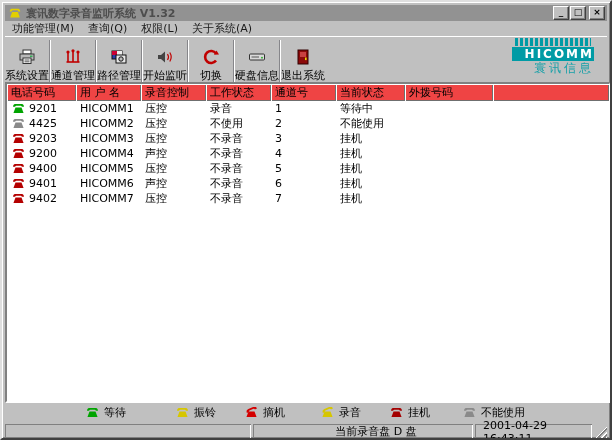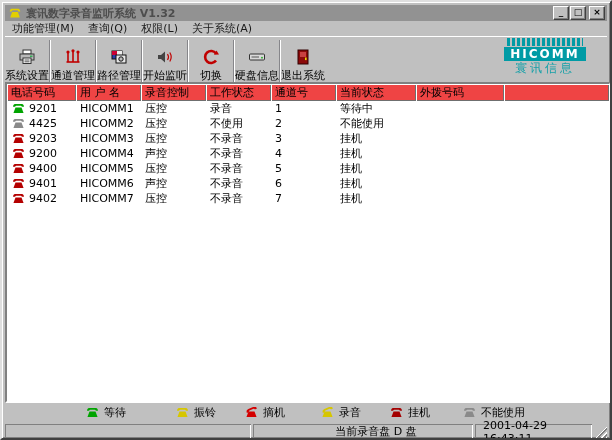--- a/index.html
+++ b/index.html
@@ -28,39 +28,39 @@
     display:flex;align-items:center;font-size:11px;color:#1a1a1a;}
   .menu-item{padding:0 7px;white-space:nowrap;}
   
   .toolbar{position:absolute;left:3px;top:34px;right:3px;height:56px;
     border-top:1px solid #fff;display:flex;align-items:stretch;box-sizing:border-box;}
   .tb-btn{width:44px;display:flex;flex-direction:column;align-items:center;
     justify-content:center;gap:2px;font-size:11px;white-space:nowrap;padding-top:2px;}
   .tb-btn .ico{height:18px;display:flex;align-items:center;justify-content:center;}
   .tb-sep{width:0;border-left:1px solid #86868a;border-right:1px solid #ffffff;margin:3px 0;}
   
-  .logo{position:absolute;right:24px;top:36px;width:82px;text-align:center;}
+  .logo{position:absolute;right:16px;top:36px;width:82px;text-align:right;}
   .logo-pattern{height:8px;margin:0 3px 1px 3px;
     background:repeating-linear-gradient(90deg,#009ba5 0 3px,transparent 3px 5px);}
   .logo-brand{background:#009ba5;color:#fff;font-weight:bold;font-size:12px;
     letter-spacing:2px;line-height:14px;}
   .logo-company{color:#17a0a8;font-size:12px;line-height:14px;letter-spacing:3px;}
   
   .listview{position:absolute;left:3px;top:80px;width:606px;height:321px;
     background:#fff;border:2px solid;border-color:#808080 #fff #fff #808080;
     box-sizing:border-box;overflow:hidden;}
   .lv-header{display:flex;height:17px;background:#ef4444;}
   .lv-hcell{box-shadow:inset 1px 1px 0 #fff, inset -1px -1px 0 #6f6f6f;
     display:flex;align-items:center;padding:0 4px;font-size:11px;
     box-sizing:border-box;flex:0 0 auto;white-space:nowrap;overflow:hidden;}
   .lv-row{display:flex;height:15px;align-items:center;font-size:11px;}
   .lv-cell{flex:0 0 auto;padding:0 4px;box-sizing:border-box;display:flex;
     align-items:center;white-space:nowrap;overflow:hidden;}
   .c1{width:69px;} .c2{width:65px;} .c3{width:65px;} .c4{width:65px;}
-  .c5{width:65px;} .c6{width:80px;} .c7{width:88px;} .c8{flex:1 1 auto;}
+  .c5{width:65px;} .c6{width:69px;} .c7{width:88px;} .c8{flex:1 1 auto;}
   .row-ico{width:15px;height:11px;margin-right:3px;flex:0 0 auto;}
   
   .legend{position:absolute;left:3px;top:401px;right:3px;height:19px;
     display:flex;align-items:center;font-size:11px;}
   .lg-item{display:flex;align-items:center;gap:4px;white-space:nowrap;}
   .lg-ico{width:15px;height:11px;}
   .m0{margin-left:80px;} .m1{margin-left:49px;} .m2{margin-left:28px;}
   .m3{margin-left:35px;} .m4{margin-left:28px;} .m5{margin-left:32px;}
   
   .statusbar{position:absolute;left:3px;top:420px;right:3px;height:17px;

